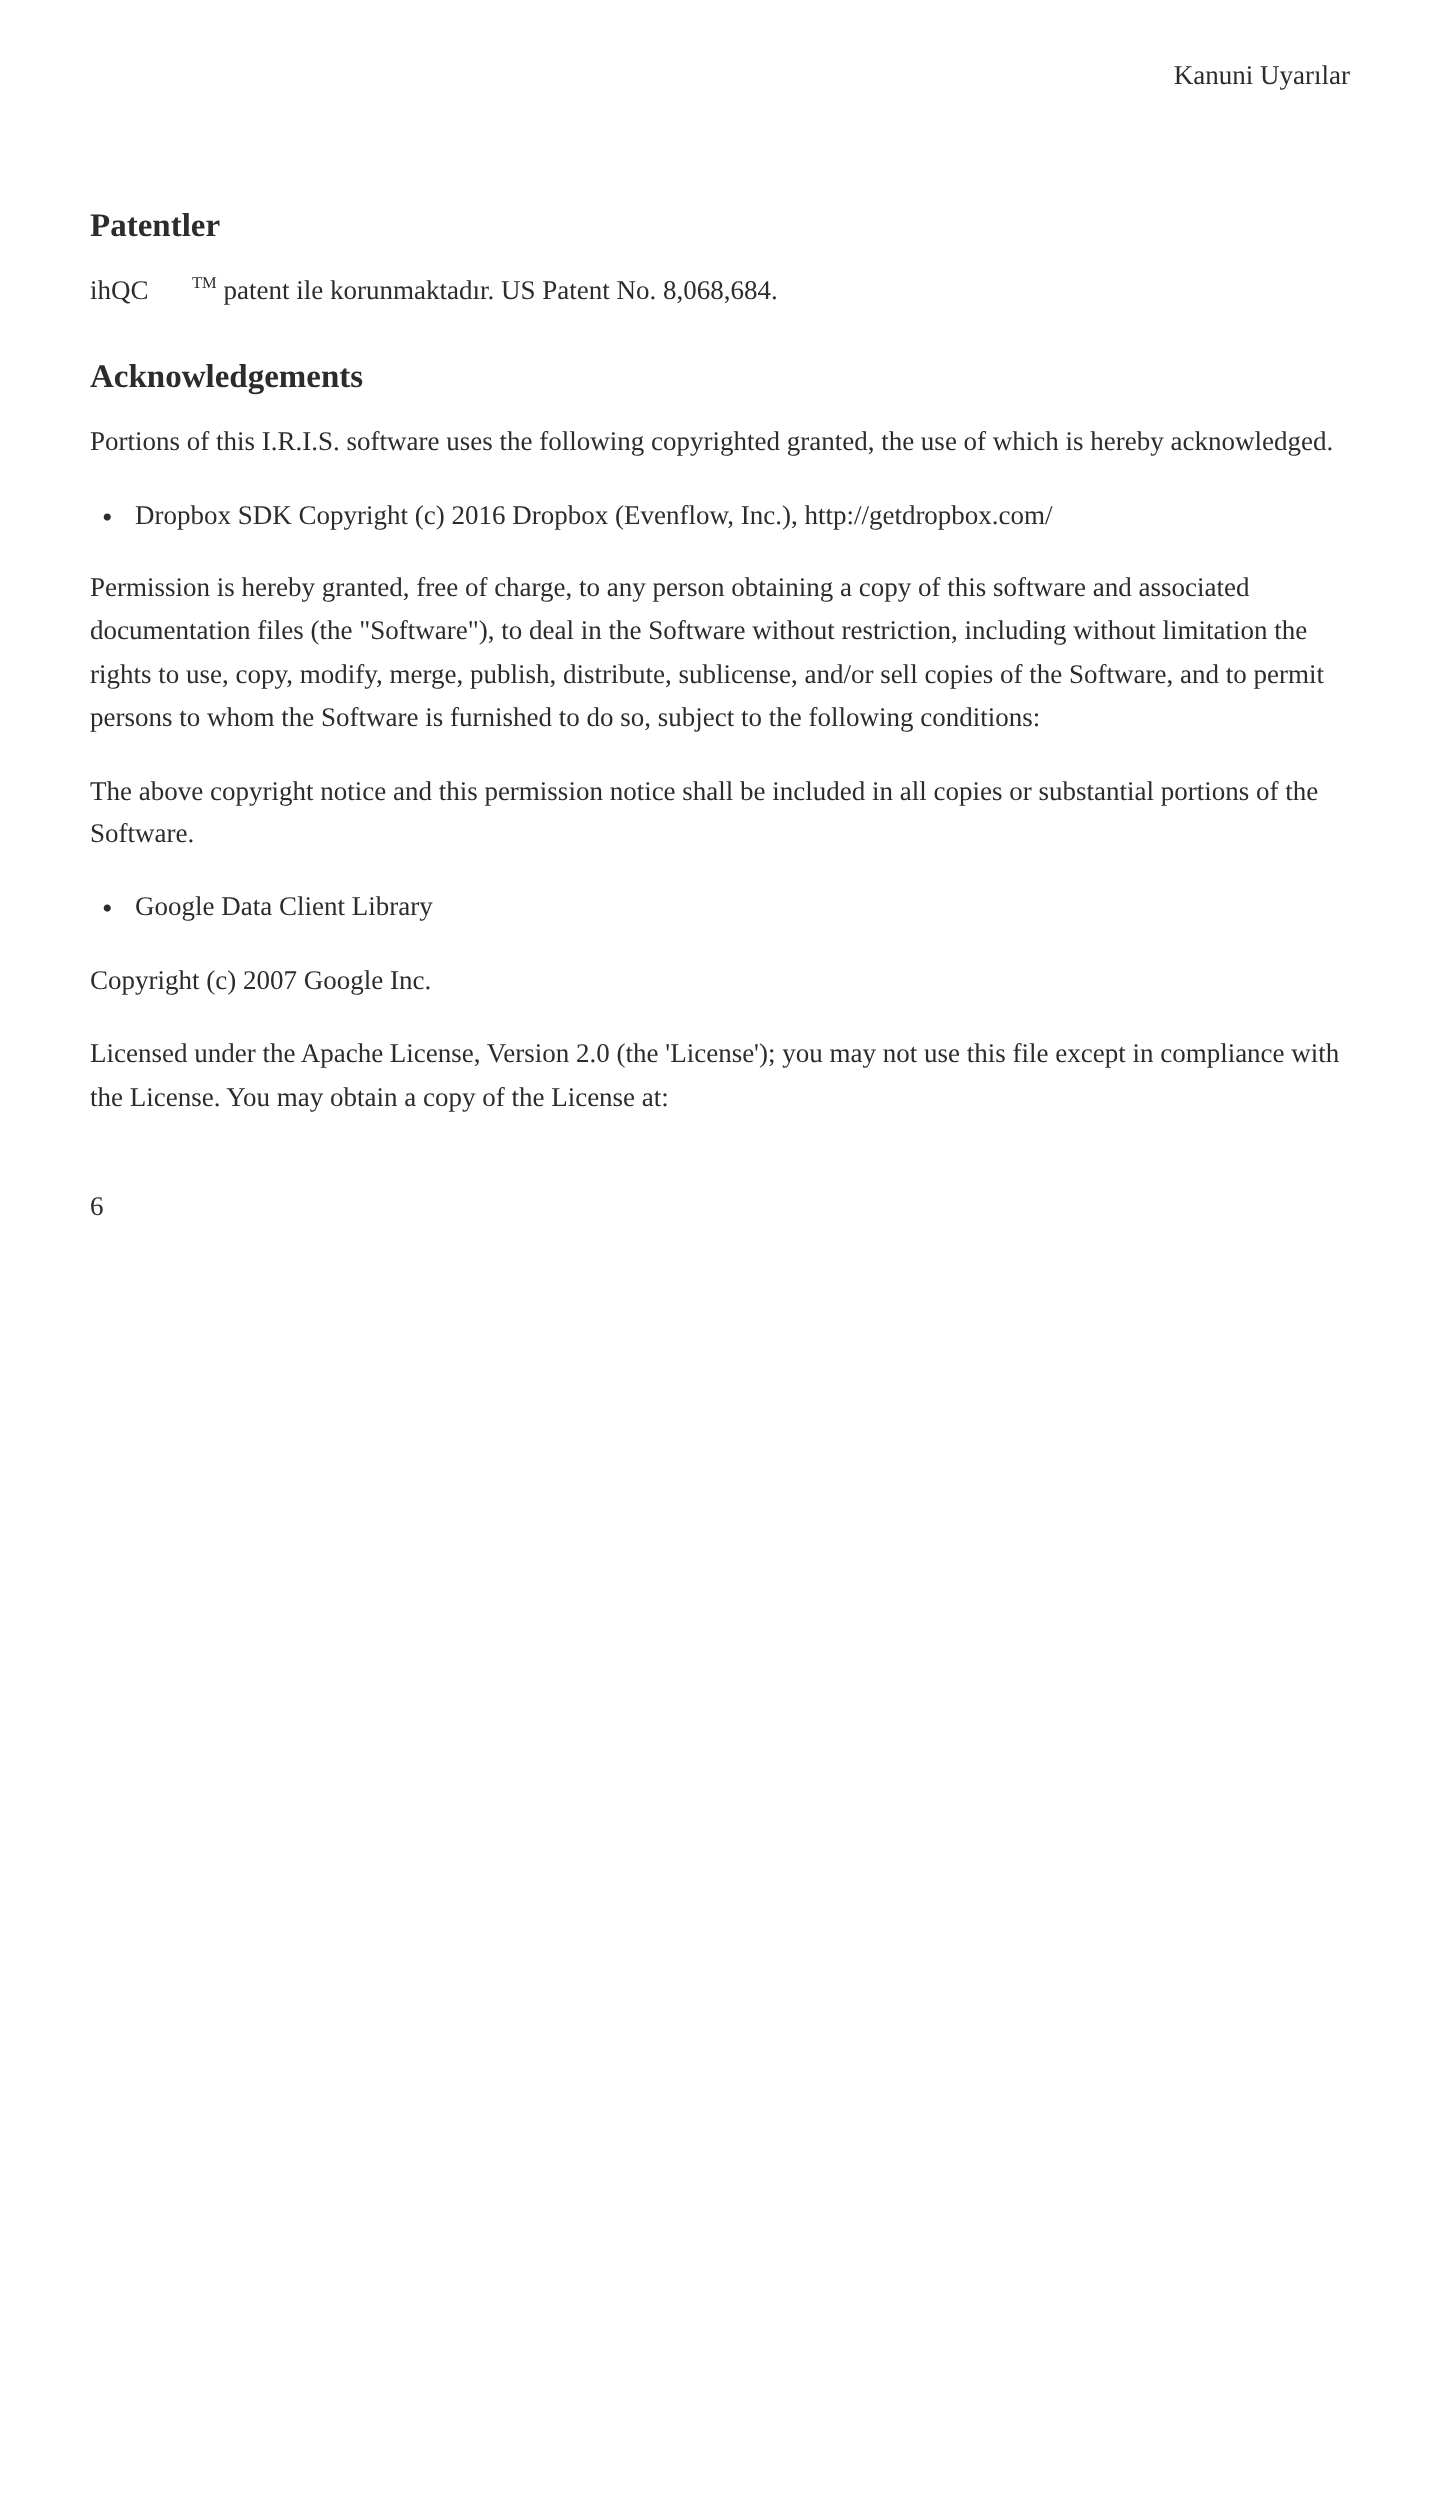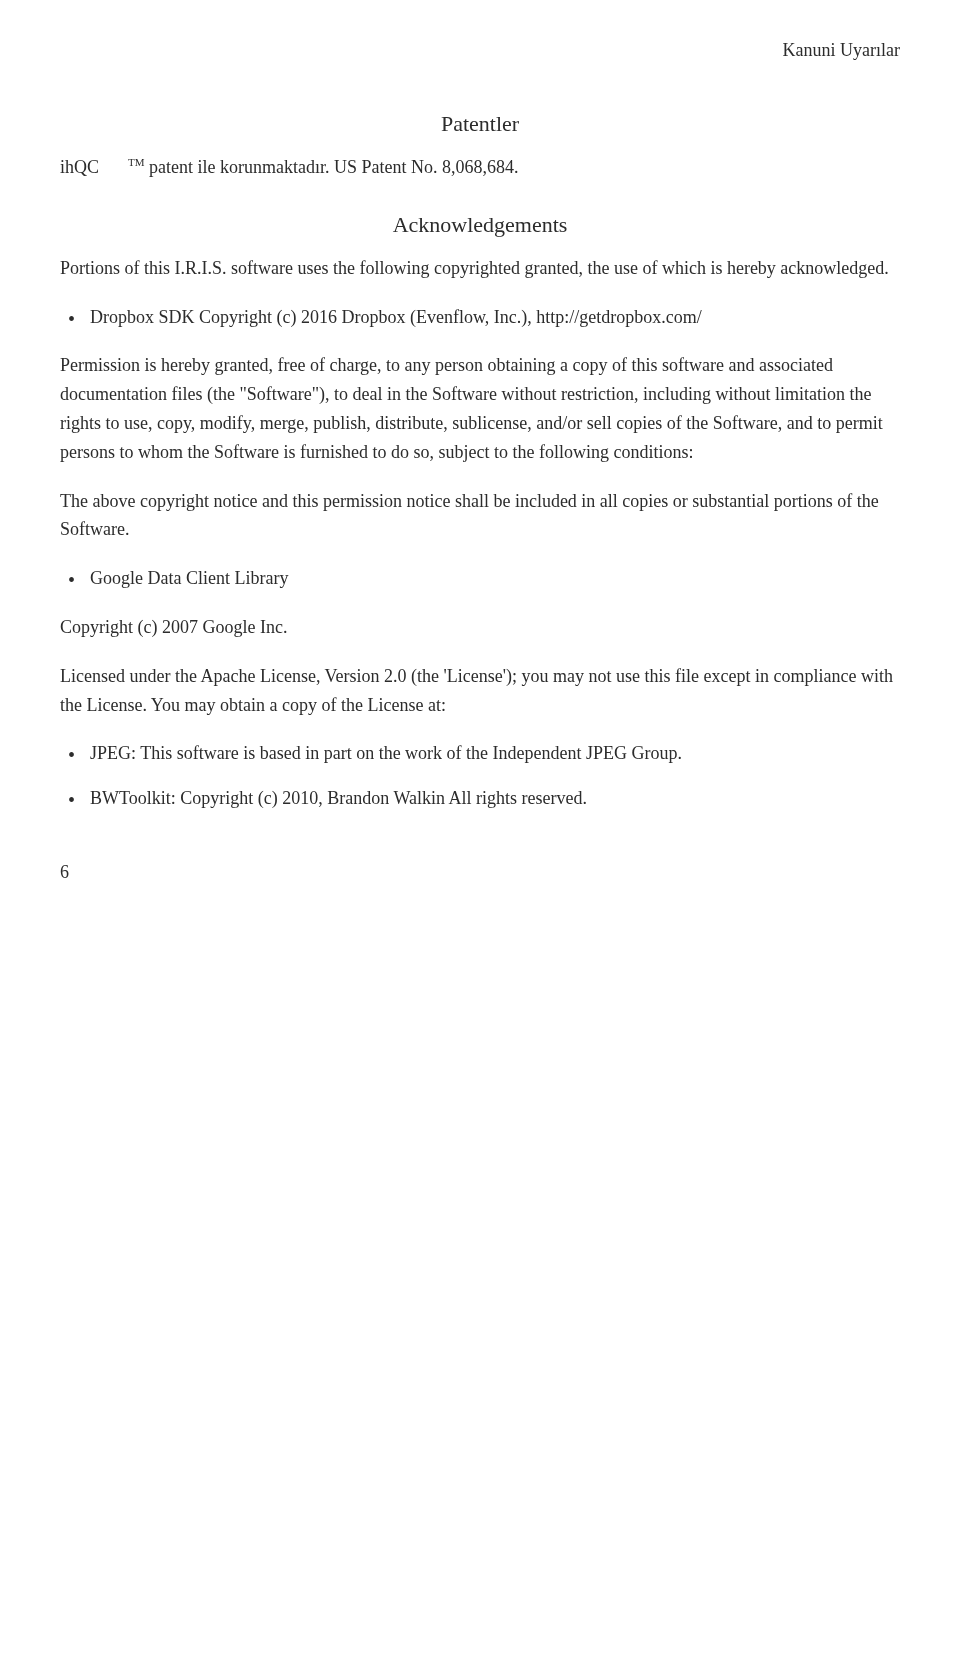--- a/index.html
+++ b/index.html
@@ -18,31 +18,30 @@
       position: relative;
     }
 
     .page-container {
       padding: 40px 60px 80px 60px;
       position: relative;
     }
 
     .header {
       text-align: right;
-      margin-bottom: 50px;
+      margin-bottom: 76px;
       font-size: 18px;
       color: #2c2c2c;
     }
 
     .section-title {
       font-size: 22px;
-      font-weight: normal;
+      font-weight: bold;
       margin-bottom: 16px;
       margin-top: 30px;
-      text-align: center;
     }
 
     .paragraph {
       margin-bottom: 20px;
       line-height: 1.6;
       font-size: 18px;
     }
 
     .bullet-list {
       list-style: none;
@@ -114,25 +113,17 @@
       <li>
         <span>Google Data Client Library</span>
       </li>
     </ul>
 
     <p class="paragraph">Copyright (c) 2007 Google Inc.</p>
 
     <p class="paragraph">Licensed under the Apache License, Version 2.0 (the 'License'); you may not use this file except in compliance with the License. You may obtain a copy of the License at:</p>
 
 
-    <ul class="bullet-list">
-      <li>
-        <span>JPEG: This software is based in part on the work of the Independent JPEG Group.</span>
-      </li>
-      <li>
-        <span>BWToolkit: Copyright (c) 2010, Brandon Walkin  All rights reserved.</span>
-      </li>
-    </ul>
   </div>
 
   <div class="page-number">6</div>
 
 </div>
 
 </body></html>

